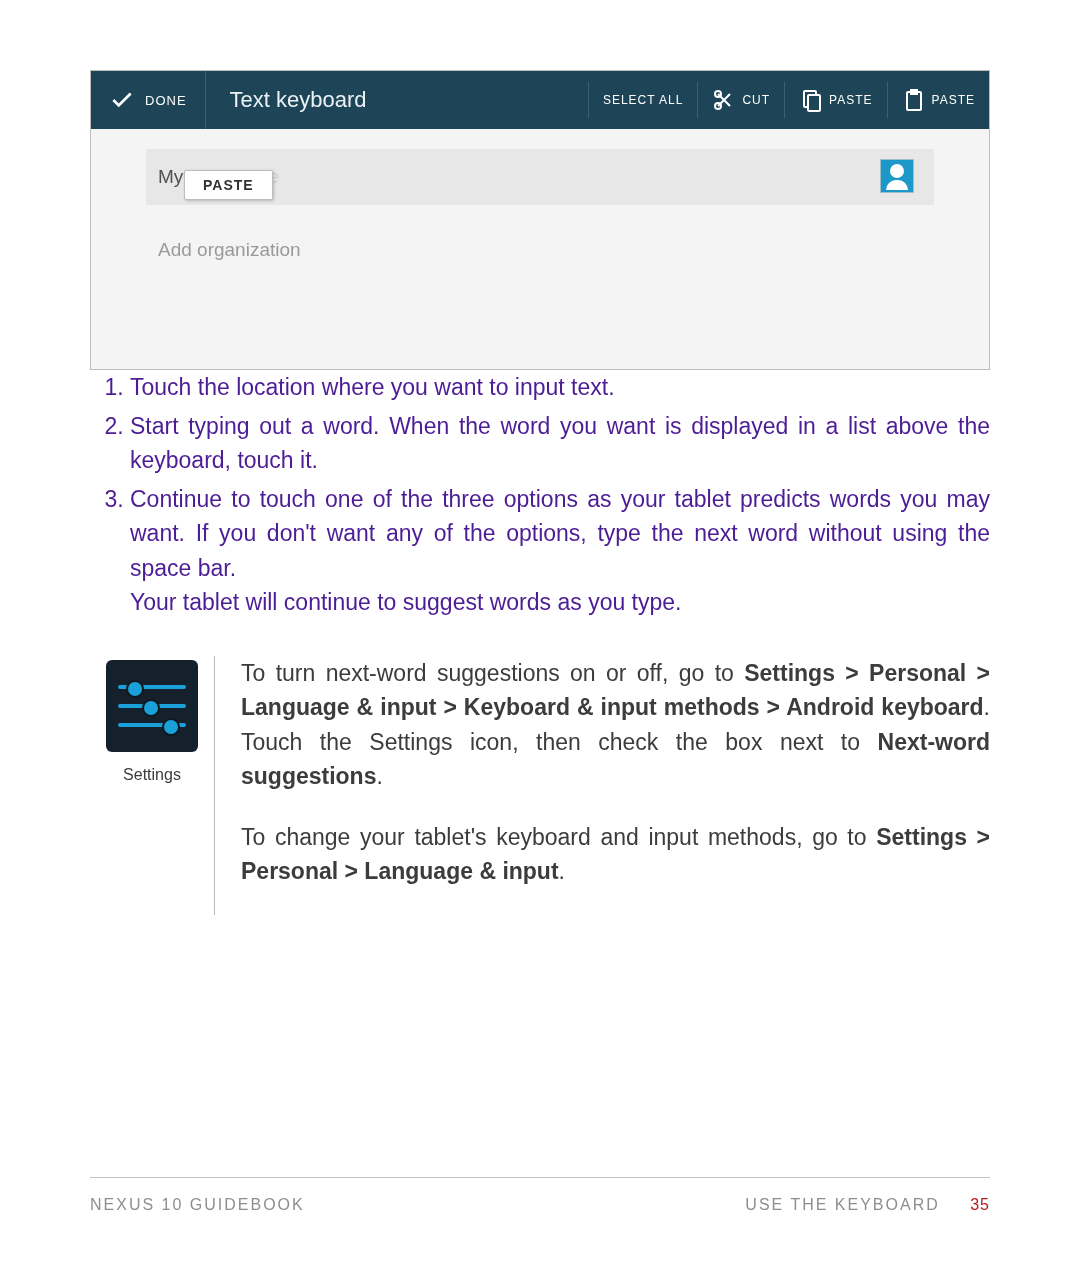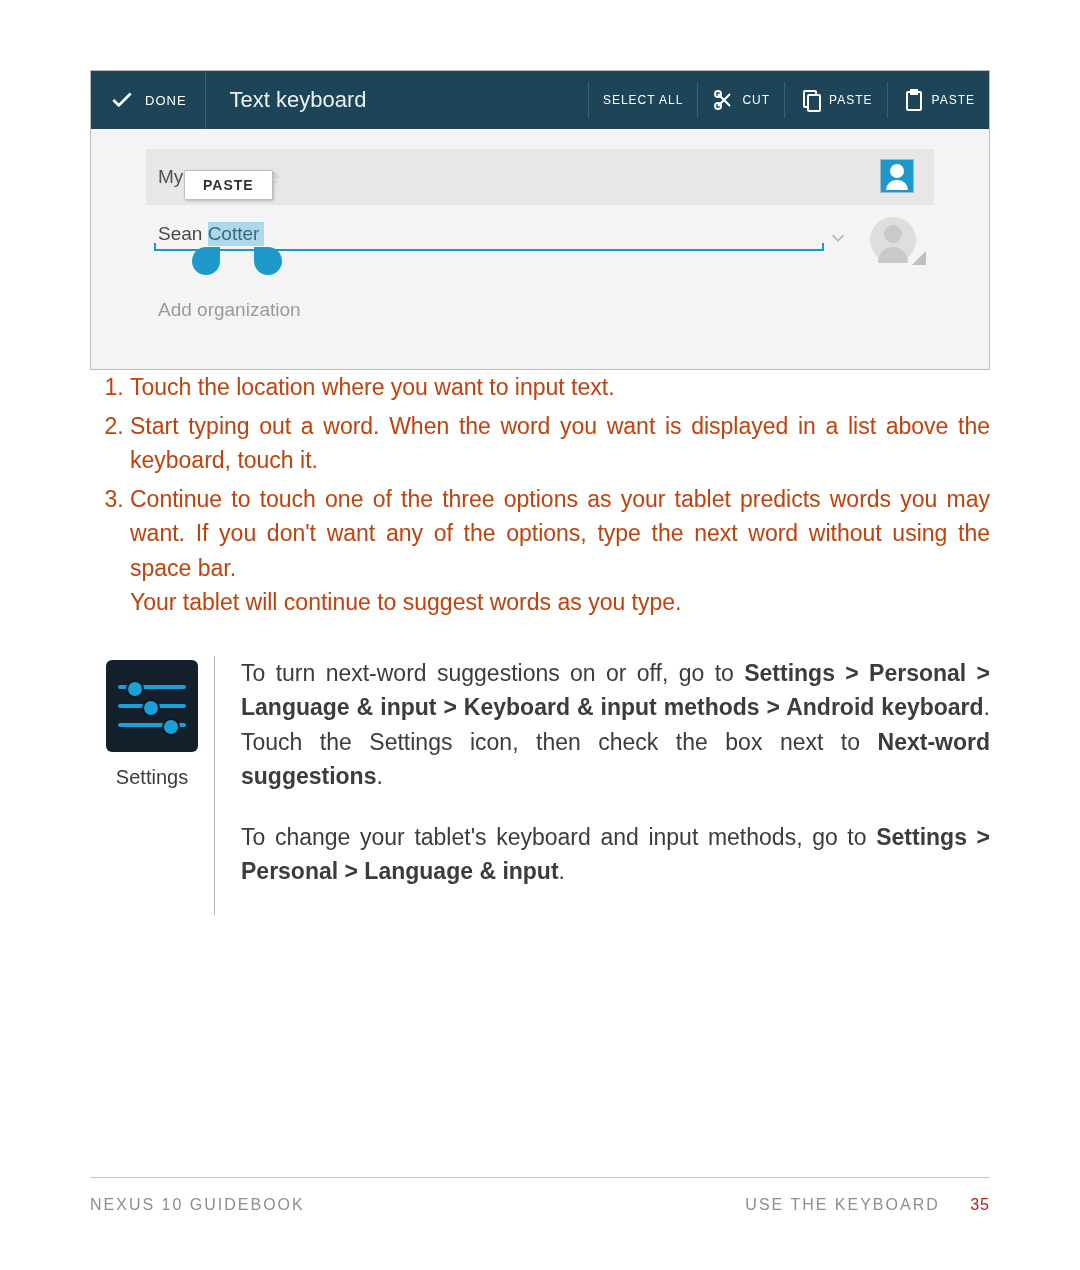--- a/index.html
+++ b/index.html
@@ -30,29 +30,29 @@
   .handle svg{width:100%;height:100%;}
   .h1{left:46px;} .h2{left:108px;}
   .chev{position:absolute;right:85px;top:8px;color:#bdbdbd;}
   .grey-av{position:absolute;right:18px;top:-2px;width:46px;height:46px;border-radius:50%;background:#dedede;}
   .grey-av::after{content:"";position:absolute;width:18px;height:18px;border-radius:50%;background:#c9c9c9;left:14px;top:8px;}
   .grey-av::before{content:"";position:absolute;width:30px;height:16px;border-radius:16px 16px 0 0;background:#c9c9c9;left:8px;bottom:0;}
   .grey-av .tri{position:absolute;right:-10px;bottom:-2px;width:0;height:0;border-left:14px solid transparent;border-bottom:14px solid #bfbfbf;}
   .row3{margin-top:34px;padding-left:12px;font-size:19px;color:#9a9a9a;}
   
   h3{font-size:25px;color:#303030;margin:46px 0 28px 0;}
-  ol{margin:0 0 0 6px;padding-left:34px;font-size:23px;line-height:1.5;color:#c2410c;}
+  ol{margin:0 0 0 6px;padding-left:34px;font-size:23px;line-height:1.5;color:#4c1d95;}
   ol li{margin-bottom:4px;text-align:justify;}
   .note{display:flex;margin-top:36px;}
   .note-left{width:124px;flex:none;text-align:center;padding-top:4px;border-right:1px solid #b8b8b8;}
   .settings-icon{width:92px;height:92px;margin:0 auto 14px auto;background:#14202b;border-radius:6px;display:flex;flex-direction:column;justify-content:space-evenly;padding:10px 12px;box-sizing:border-box;}
   .slider{height:4px;background:#1aa0d8;border-radius:2px;position:relative;}
   .slider .knob{position:absolute;top:-5px;width:14px;height:14px;border-radius:50%;background:#1aa0d8;border:2px solid #0d1820;}
   .s1 .knob{left:8px;} .s2 .knob{left:24px;} .s3 .knob{left:44px;}
-  .note-left .lbl{font-size:20px;color:#3c3c3c;}
+  .note-left .lbl{font-size:16px;color:#3c3c3c;}
   .note-right{flex:1;padding-left:26px;font-size:23px;line-height:1.5;text-align:justify;}
   .note-right p{margin:0 0 26px 0;}
   .footer{position:absolute;left:90px;right:90px;bottom:56px;border-top:1px solid #c4c4c4;padding-top:18px;display:flex;justify-content:space-between;font-size:16px;letter-spacing:2px;color:#8e8e8e;gap:12px;}
   .footer .pn{color:#b91c1c;margin-left:24px;letter-spacing:1px;}
 </style>
 </head>
 <body>
 
 <div class="page">
 
@@ -94,43 +94,20 @@
     </div>
 
     <div class="body-area">
       <div class="row1">
         <span>My </span>
         <span style="opacity:.15">local profile</span>
         <div class="paste-pop">PASTE</div>
         <div class="avatar"></div>
       </div>
 
-      <div class="row2">
-        <div class="name">Sean Cotter</div>
-        <div class="sel"></div>
-        <div class="underline"></div>
-        <div class="handle h1">
-          <svg viewBox="0 0 28 40">
-              <path d="M28 0 L28 14 A14 14 0 1 1 14 0 Z" fill="#1c99c8"></path>
-            </svg>
-        </div>
-        <div class="handle h2">
-          <svg viewBox="0 0 28 40">
-              <path d="M0 0 L0 14 A14 14 0 1 0 14 0 Z" fill="#1c99c8"></path>
-            </svg>
-        </div>
-        <div class="chev">
-          <svg width="22" height="22" viewBox="0 0 24 24">
-              <path d="M6 9l6 6 6-6" stroke="#bdbdbd" stroke-width="2" fill="none"></path>
-            </svg>
-        </div>
-        <div class="grey-av">
-            <div class="tri"></div>
-          </div>
-      </div>
 
       <div class="row3">Add organization</div>
     </div>
   </div>
 
 
   <ol>
     <li>Touch the location where you want to input text.</li>
     <li>Start typing out a word. When the word you want is displayed in a list above the keyboard, touch it.</li>
     <li style="white-space:pre-line">Continue to touch one of the three options as your tablet predicts words you may want. If you don't want any of the options, type the next word without using the space bar.

